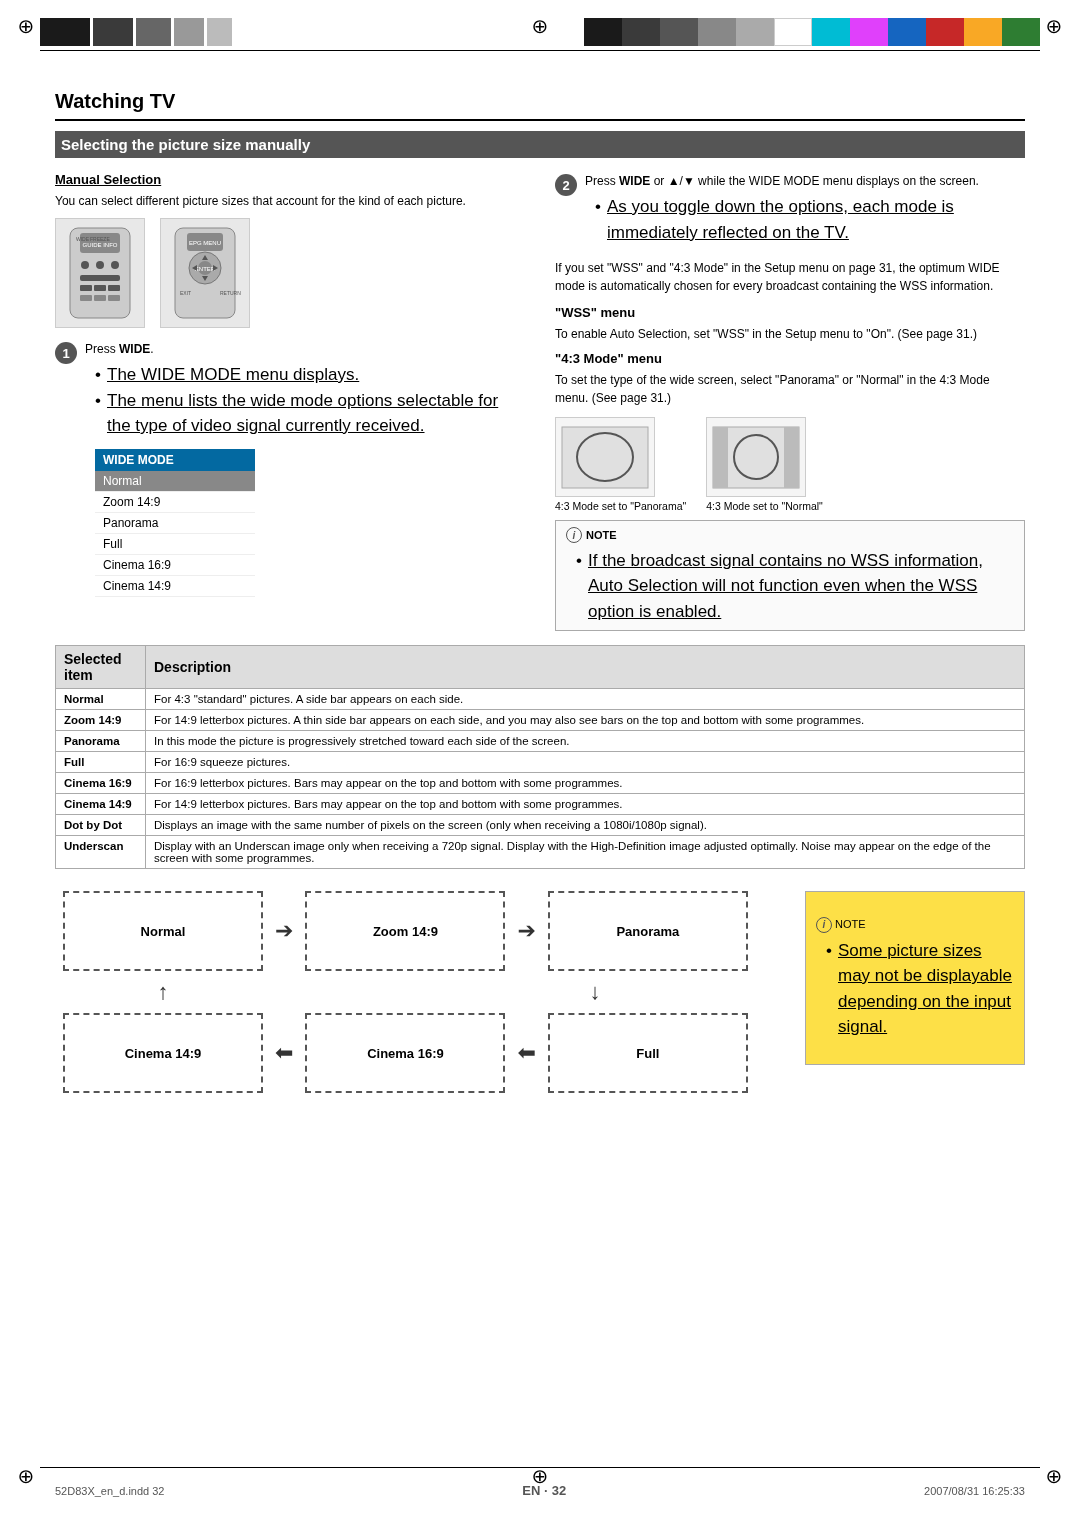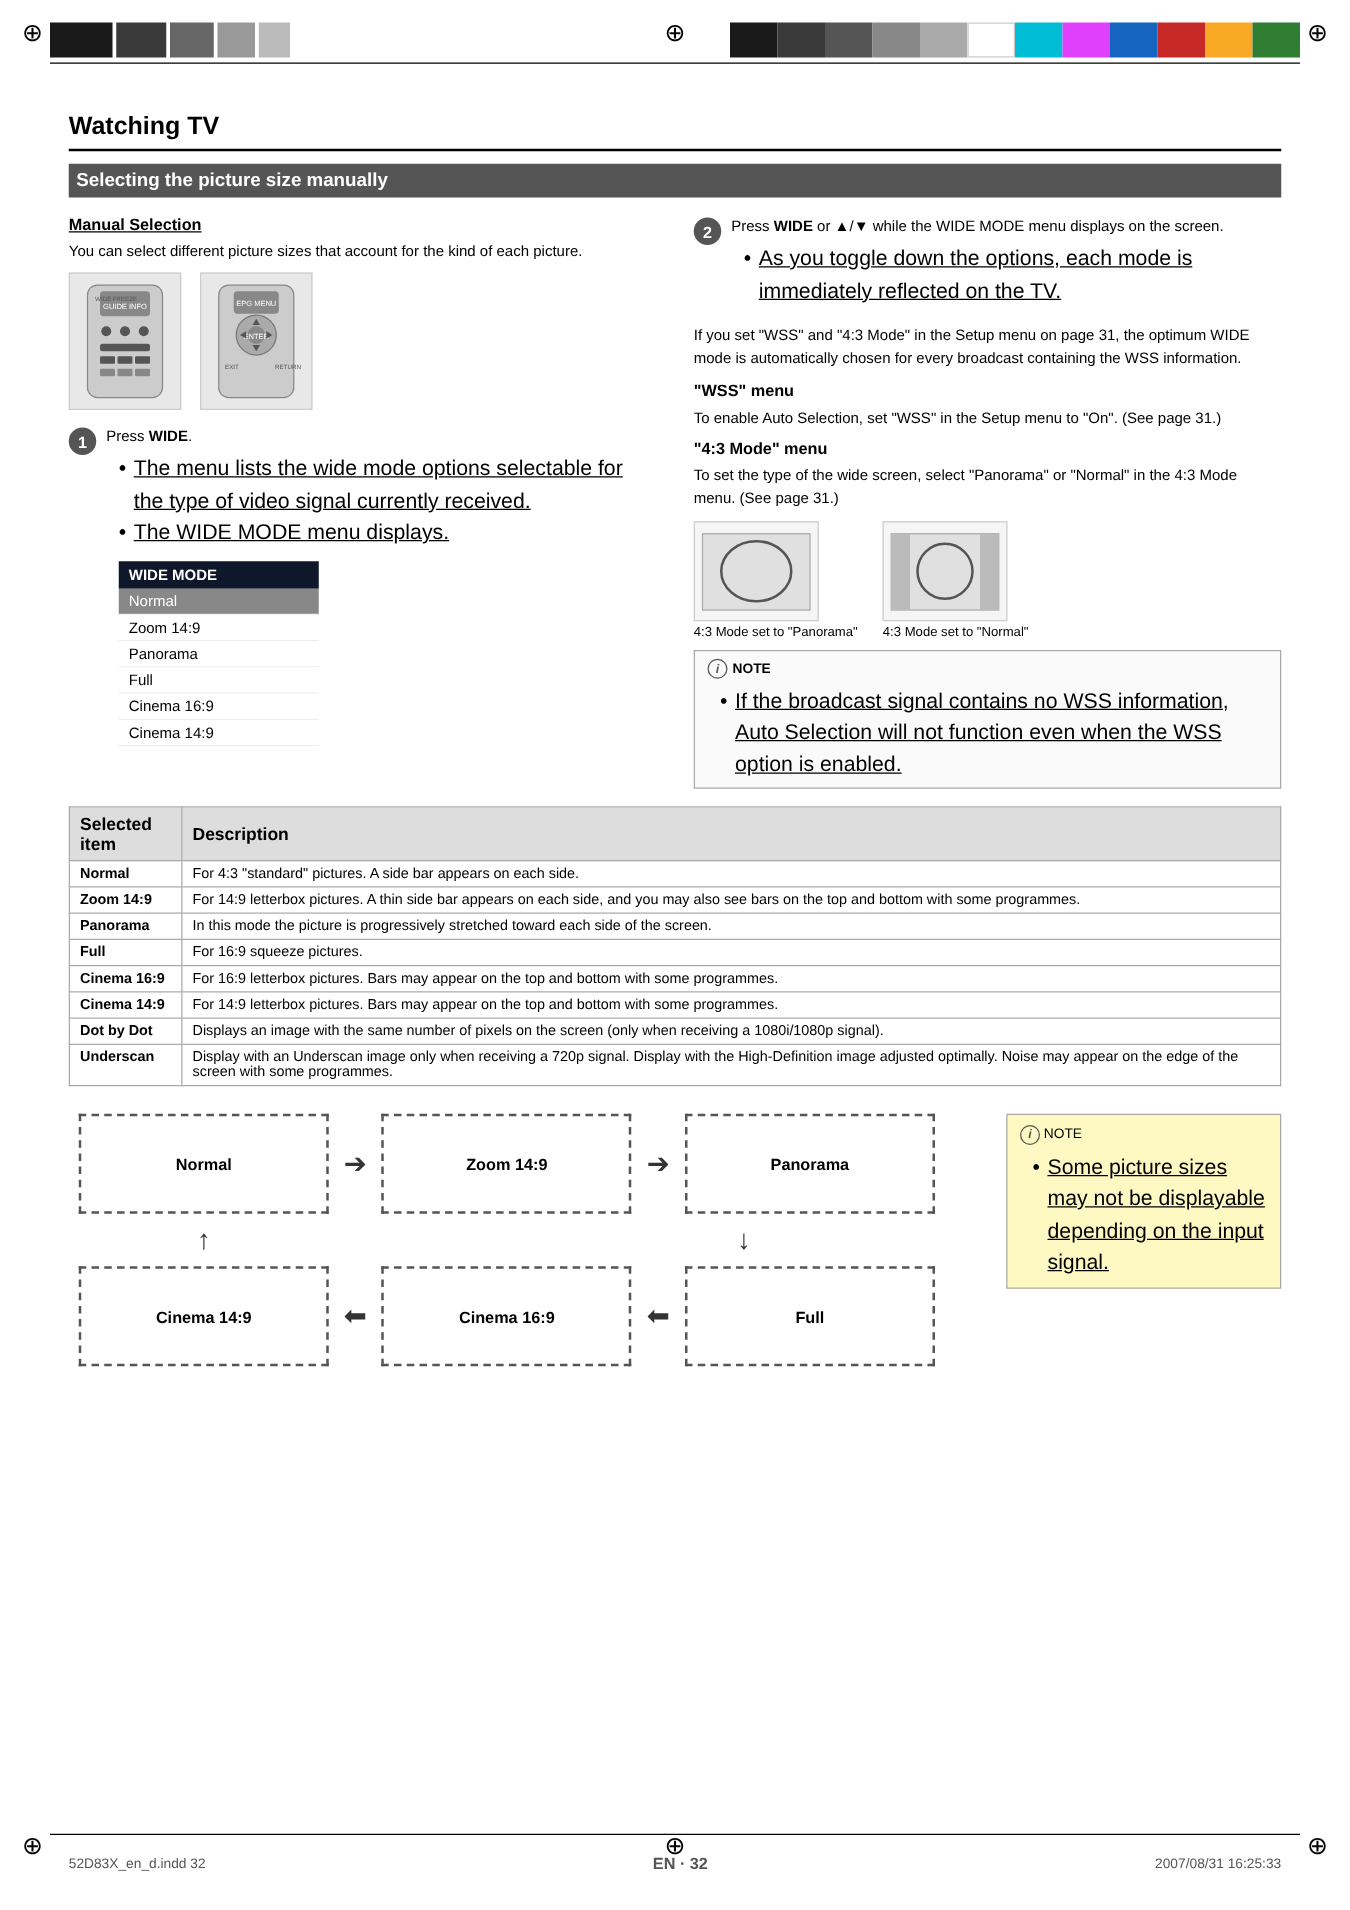--- a/index.html
+++ b/index.html
@@ -208,21 +208,21 @@
       position: absolute;
       left: 0;
     }
 
     
     .wide-mode-menu {
       margin: 10px 0 10px 40px;
       width: 160px;
     }
     .wide-mode-header {
-      background: #0f172a;
+      background: #0369a1;
       color: #fff;
       font-size: 12px;
       font-weight: bold;
       padding: 4px 8px;
     }
     .wide-mode-item {
       font-size: 12px;
       padding: 3px 8px;
       background: #fff;
       border-bottom: 1px solid #eee;
@@ -339,24 +339,24 @@
 
     .diag-arrow {
       font-size: 22px;
       color: #333;
       padding: 0 4px;
     }
 
     
     .note-box-right {
       border: 1px solid #aaa;
-      padding: 7px 10px;
+      padding: 24px 10px;
       font-size: 11px;
       line-height: 1.6;
-      background: #fef9c3;
+      background: #fde047;
       margin-left: 20px;
       flex: 1;
       align-self: flex-start;
       margin-top: 8px;
     }
 
     
     .page-footer {
       position: absolute;
       bottom: 30px;
@@ -460,22 +460,22 @@
               <text x="55" y="72" font-size="5" fill="#555">RETURN</text>
             </svg>
           </div>
         </div>
 
         <div class="step-box">
           <div class="step-num">1</div>
           <div class="step-content">
             <p class="step-text">Press <strong>WIDE</strong>.</p>
             <ul class="bullet-list">
+              <li>The WIDE MODE menu displays.</li>
               <li>The menu lists the wide mode options selectable for the type of video signal currently received.</li>
-              <li>The WIDE MODE menu displays.</li>
             </ul>
           </div>
         </div>
 
         <div class="wide-mode-menu">
           <div class="wide-mode-header">WIDE MODE</div>
           <div class="wide-mode-item selected">Normal</div>
           <div class="wide-mode-item">Zoom 14:9</div>
           <div class="wide-mode-item">Panorama</div>
           <div class="wide-mode-item">Full</div>

